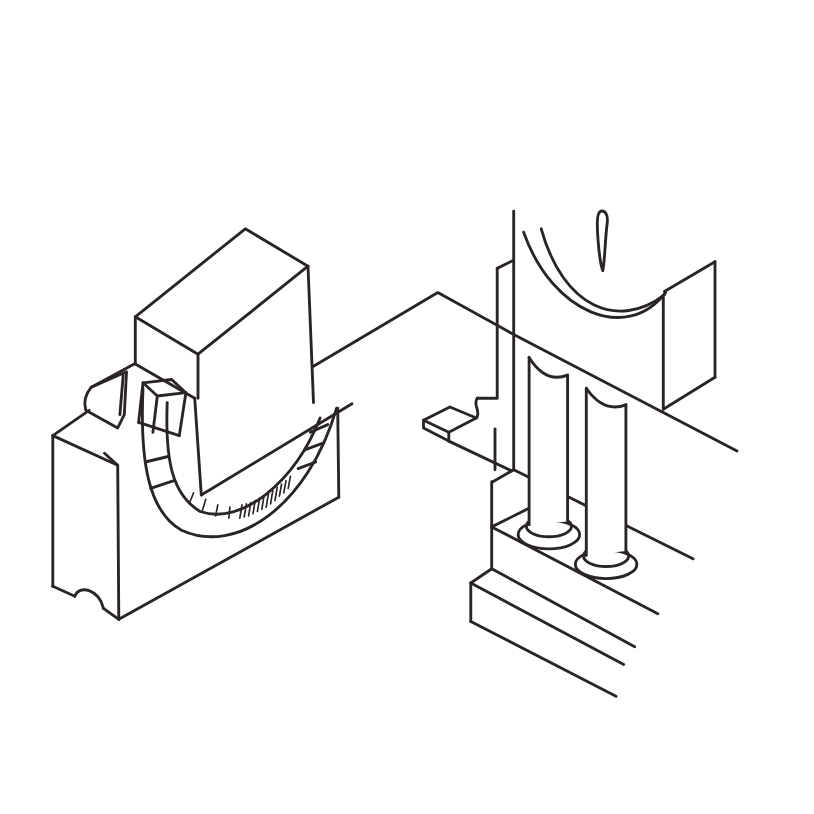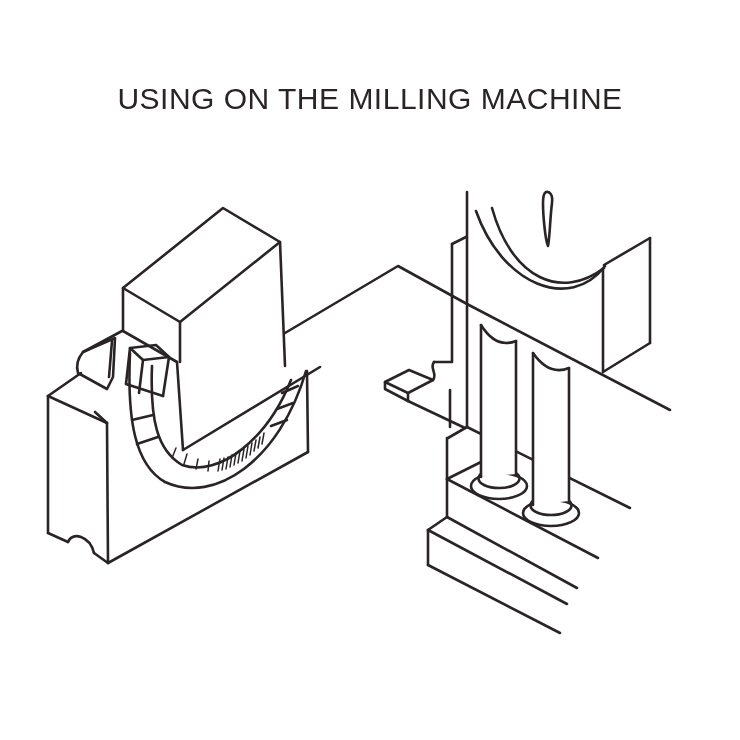--- a/index.html
+++ b/index.html
@@ -18,21 +18,20 @@
   svg.illustration * { vector-effect:none; }
   .ln  { fill:none; stroke:var(--ink); stroke-width:2.6; stroke-linecap:round; stroke-linejoin:round; }
   .tick{ fill:none; stroke:var(--ink); stroke-width:1.5; stroke-linecap:round; }
   .fillwhite { fill:var(--bg); stroke:none; }
 </style>
 </head>
 <body>
 
 <div class="stage">
 
-  <div class="title">USING ON THE MILLING MACHINE</div>
 
   <svg class="illustration" width="740" height="740" viewBox="0 0 740 740" xmlns="http://www.w3.org/2000/svg">
 
     <g>
       <path class="ln" d="M123,288 L223,208 L280,242 L180,322 Z"></path>
       <path class="ln" d="M123,288 L123,331"></path>
       <path class="ln" d="M180,322 L180,362"></path>
       <path class="ln" d="M280,242 L285,366"></path>
       <path class="ln" d="M123,331 L177,362"></path>
       <path class="ln" d="M177,362 L183,450"></path>

